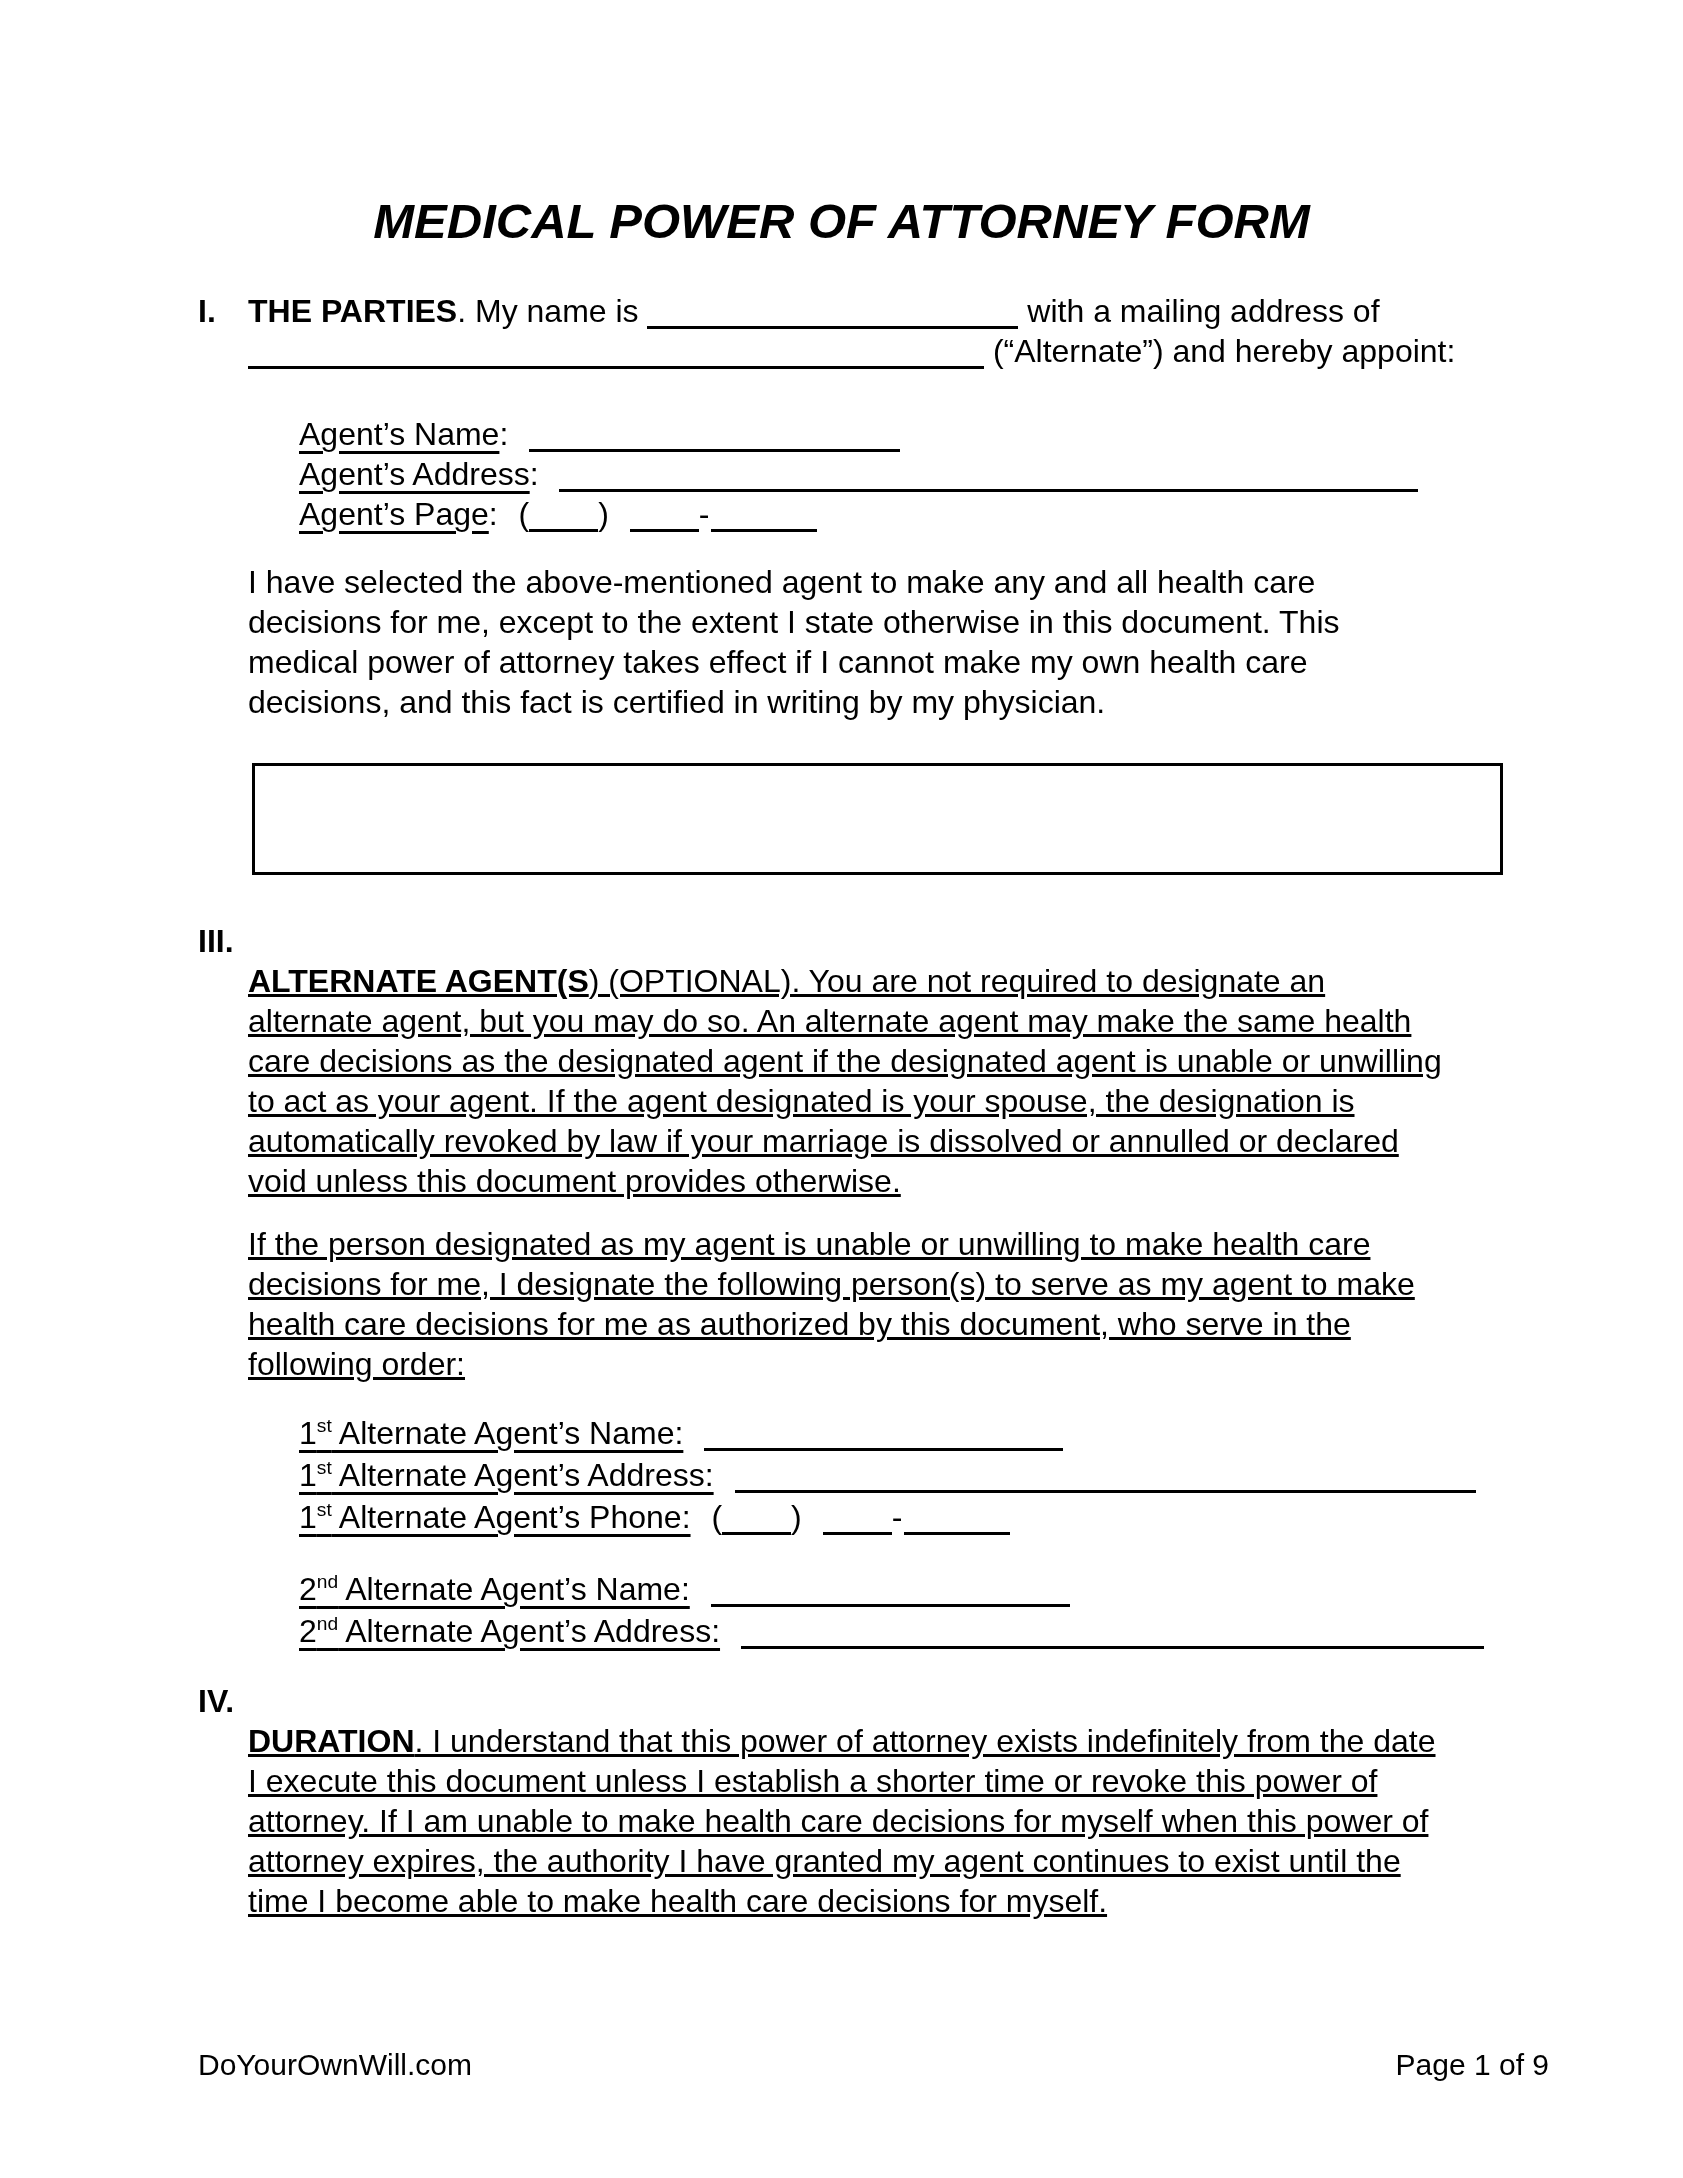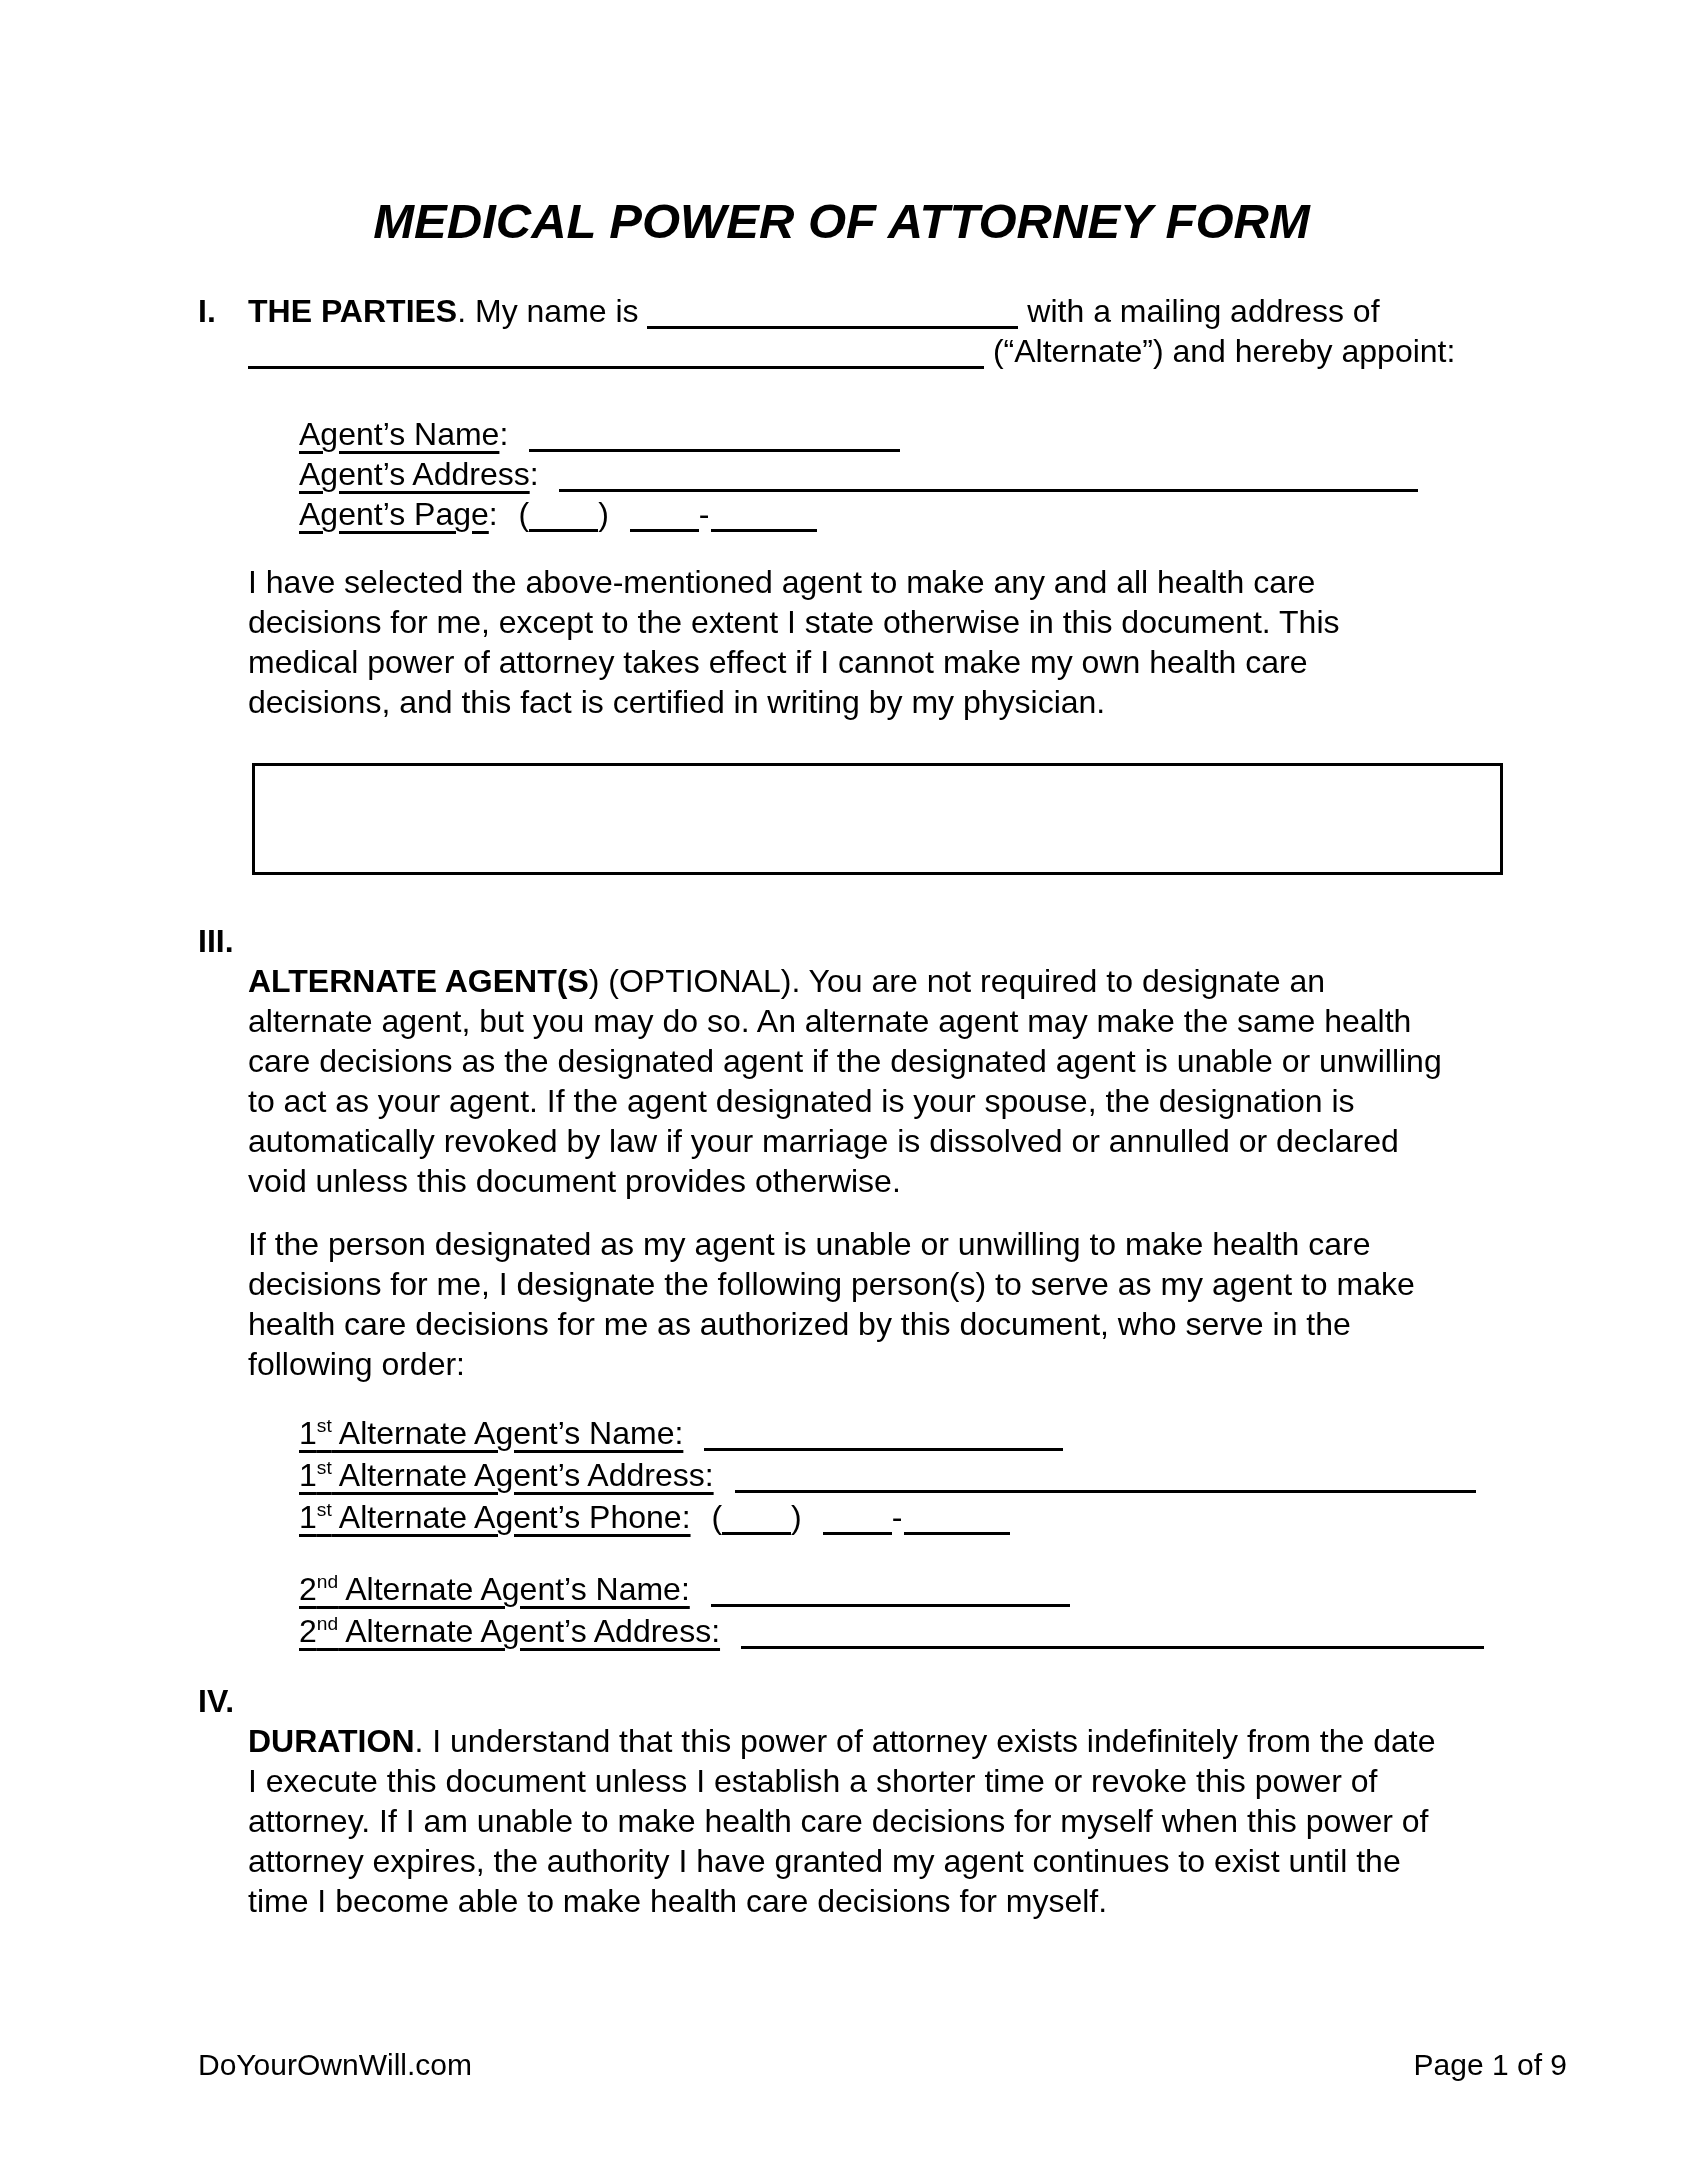--- a/index.html
+++ b/index.html
@@ -18,41 +18,41 @@
     padding-top:196px;
     text-align:center;
     font-size:49px;
     line-height:51px;
     font-weight:700;
     font-style:italic;
   }
   .sec{position:relative;margin-left:198px;margin-right:129px;padding-left:50px;}
   .num{position:absolute;left:0;top:0;font-weight:700;}
   .b{font-weight:700;}
-  .wrap{white-space:pre-line;}
+  .wrap{white-space:pre-line;text-decoration:underline;}
   .para{margin:0 129px 0 248px;white-space:pre-line;}
   .indent{margin-left:299px;margin-right:59px;}
   .alt{line-height:42px;}
   .ul{text-decoration:underline;text-decoration-thickness:3px;text-underline-offset:6px;}
   sup{font-size:60%;line-height:0;vertical-align:super;}
   .blank{display:inline-block;border-bottom:3px solid #000;height:30px;vertical-align:-7px;}
   .w70{width:69px}.w107{width:106px}.w363{width:359px}.w375{width:371px}
   .w743{width:736px}.w748{width:741px}.w750{width:743px}.w868{width:859px}
   .ml12{margin-left:12px}.ml2{margin-left:2px}
   .mt44{margin-top:44px}.mt43{margin-top:43px}.mt28{margin-top:28px}.mt27{margin-top:27px}
   .mt46{margin-top:46px}.mt23{margin-top:23px}.mt30{margin-top:30px}.mt29{margin-top:29px}
   .box{
     box-sizing:border-box;
     margin:41px 180px 0 252px;
     height:112px;
     border:3px solid #000;
   }
   .footer{
     position:absolute;
-    left:198px;right:116px;top:2047px;
+    left:198px;right:134px;top:2047px;
     display:flex;justify-content:space-between;
     font-size:30px;line-height:36px;text-align:right;
   }
 </style>
 </head>
 <body>
 
 <div class="page">
 
   <h1 class="title">MEDICAL POWER OF ATTORNEY FORM</h1>

